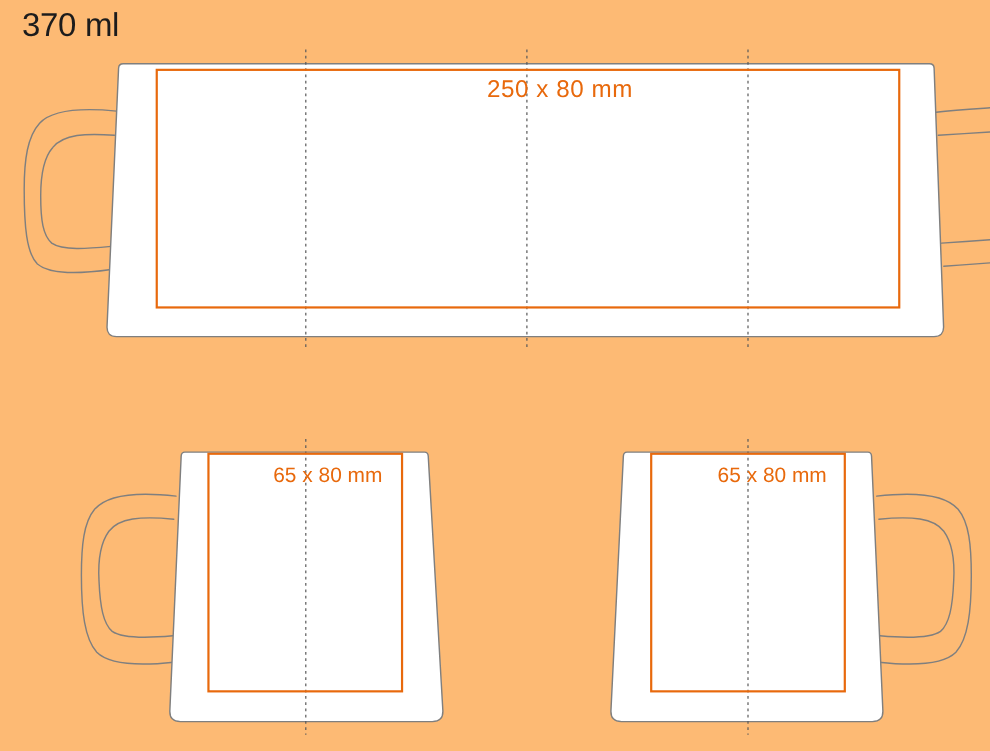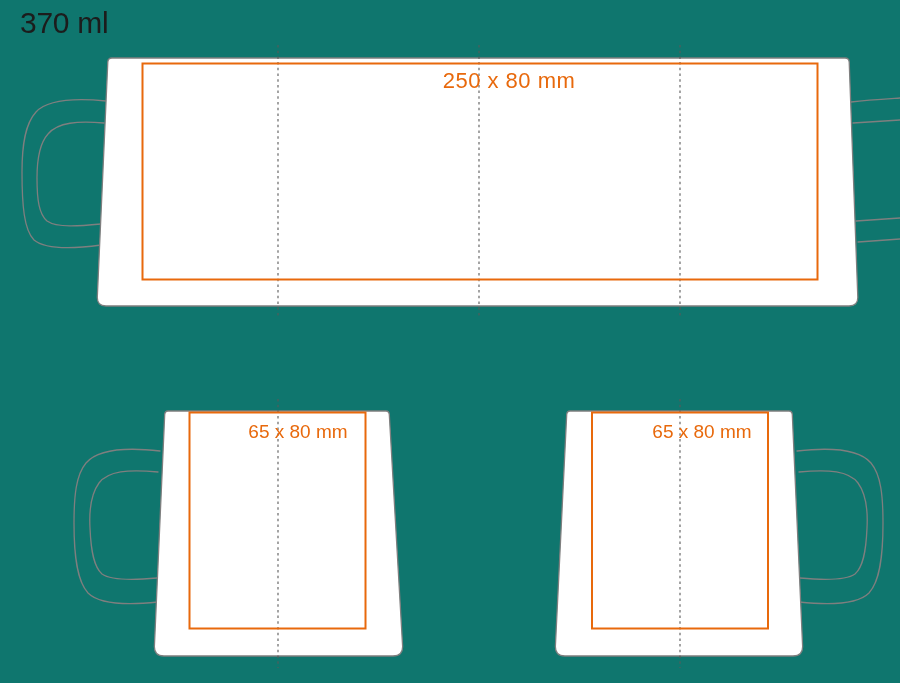--- a/index.html
+++ b/index.html
@@ -8,21 +8,21 @@
     background: #ffffff;
     width: 900px;
     height: 683px;
     overflow: hidden;
     font-family: "Liberation Sans", sans-serif;
   }
   .canvas {
     position: relative;
     width: 900px;
     height: 683px;
-    background: #0f766e;
+    background: #fdba74;
     text-decoration: underline;
   }
   svg { display: block; }
   .outline-path {
     fill: none;
     stroke-width: 1.3;
     stroke-linecap: round;
     stroke-linejoin: round;
   }
   .body-path {

